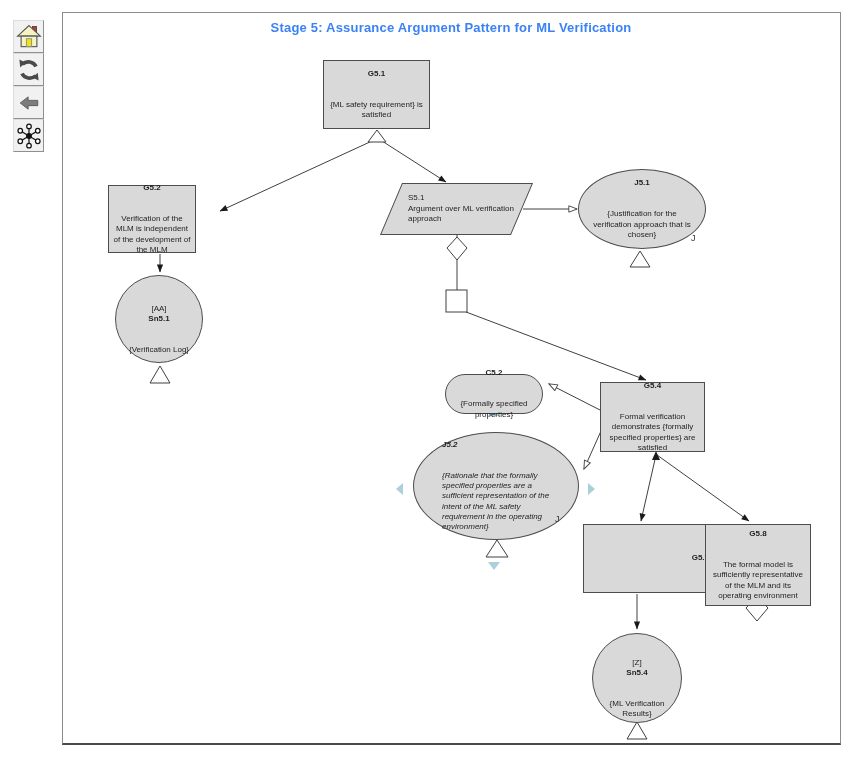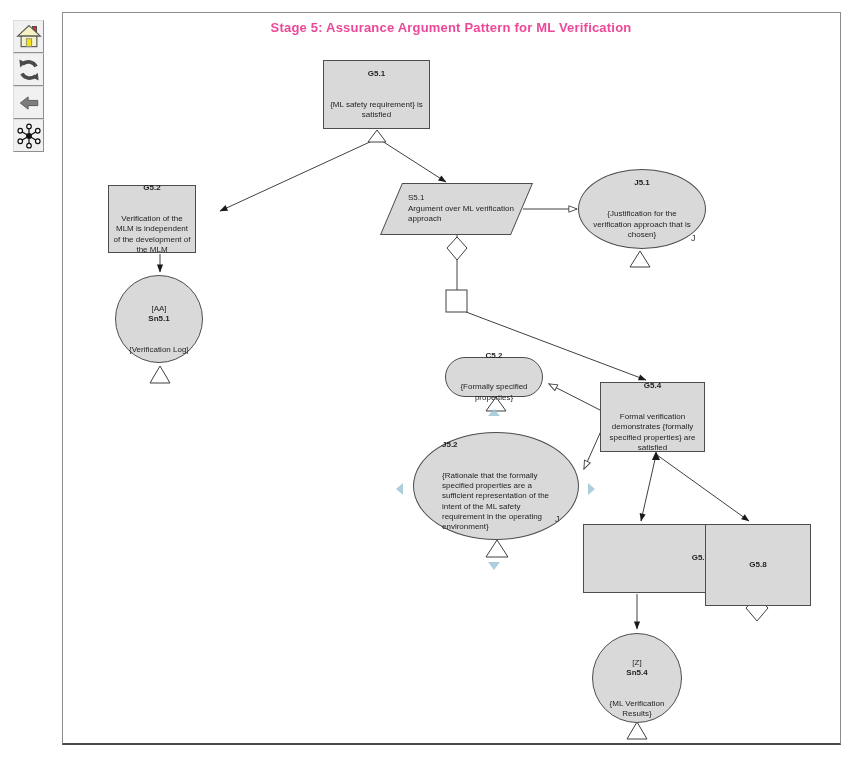--- a/index.html
+++ b/index.html
@@ -6,21 +6,21 @@
   body{
     width:859px;height:764px;position:relative;background:#ffffff;
     font-family:"Liberation Sans", sans-serif;color:#1f1f1f;overflow:hidden;
   }
   .canvas{
     position:absolute;left:62px;top:12px;width:777px;height:730px;
     background:#ffffff;border:1px solid #8c8c8c;border-bottom:2px solid #4a4a4a;
   }
   .diagram-title{
     position:absolute;left:62px;top:20px;width:778px;text-align:center;
-    font-size:13px;font-weight:bold;color:#ec4899;letter-spacing:.2px;
+    font-size:13px;font-weight:bold;color:#3b82f6;letter-spacing:.2px;
   }
   svg.layer{position:absolute;left:0;top:0;pointer-events:none;}
   .node{
     position:absolute;background:#d9d9d9;border:1px solid #4d4d4d;
     display:flex;flex-direction:column;justify-content:center;align-items:center;
     text-align:center;font-size:8px;line-height:1.28;box-sizing:border-box;
     padding:10px 4px;
   }
   .node .nid{font-weight:bold;display:block;}
   .node .ntext{display:block;margin-top:21px;}
@@ -138,42 +138,43 @@
   <span class="ntext">{Justification for the verification approach that is chosen}</span>
 </div>
 <div class="jmark" style="left:691px;top:233px;">J</div>
 
 <div class="node circle" style="left:115px;top:275px;width:88px;height:88px;">
   <span class="ntext">[AA]</span>
   <span class="nid">Sn5.1</span>
   <span class="ntext">{Verification Log}</span>
 </div>
 
-<div class="node stadium" style="left:445px;top:357px;width:98px;height:40px;">
+<div class="node stadium" style="left:445px;top:374px;width:98px;height:40px;">
   <span class="nid">C5.2</span>
   <span class="ntext">{Formally specified properties}</span>
 </div>
 
-<div class="node ellipse leftalign" style="left:413px;top:432px;width:166px;height:108px;padding:8px 20px 8px 28px;">
+<div class="node ellipse leftalign" style="left:413px;top:432px;width:166px;height:108px;padding:8px 20px 8px 28px;font-style:italic;">
   <span class="nid">J5.2</span>
   <span class="ntext">{Rationale that the formally specified properties are a sufficient representation of the intent of the ML safety requirement in the operating environment}</span>
 </div>
 <div class="jmark" style="left:555px;top:514px;">J</div>
 
 <div class="node" style="left:600px;top:382px;width:105px;height:70px;">
   <span class="nid">G5.4</span>
   <span class="ntext">Formal verification demonstrates {formally specified properties} are satisfied</span>
 </div>
 
 <div class="node" style="left:583px;top:524px;width:131px;height:69px;align-items:flex-end;">
   <span class="nid">G5.7</span>
 </div>
 
 <div class="node" style="left:705px;top:524px;width:106px;height:82px;">
   <span class="nid">G5.8</span>
+  <span class="ntext">The formal model is sufficiently representative of the MLM and its operating environment</span>
 </div>
 
 <div class="node circle" style="left:592px;top:633px;width:90px;height:90px;">
   <span class="ntext">[Z]</span>
   <span class="nid">Sn5.4</span>
   <span class="ntext">{ML Verification Results}</span>
 </div>
 
 <button class="tb" style="top:20px;" title="">
   <svg width="28" height="28" viewBox="0 0 32 32">

